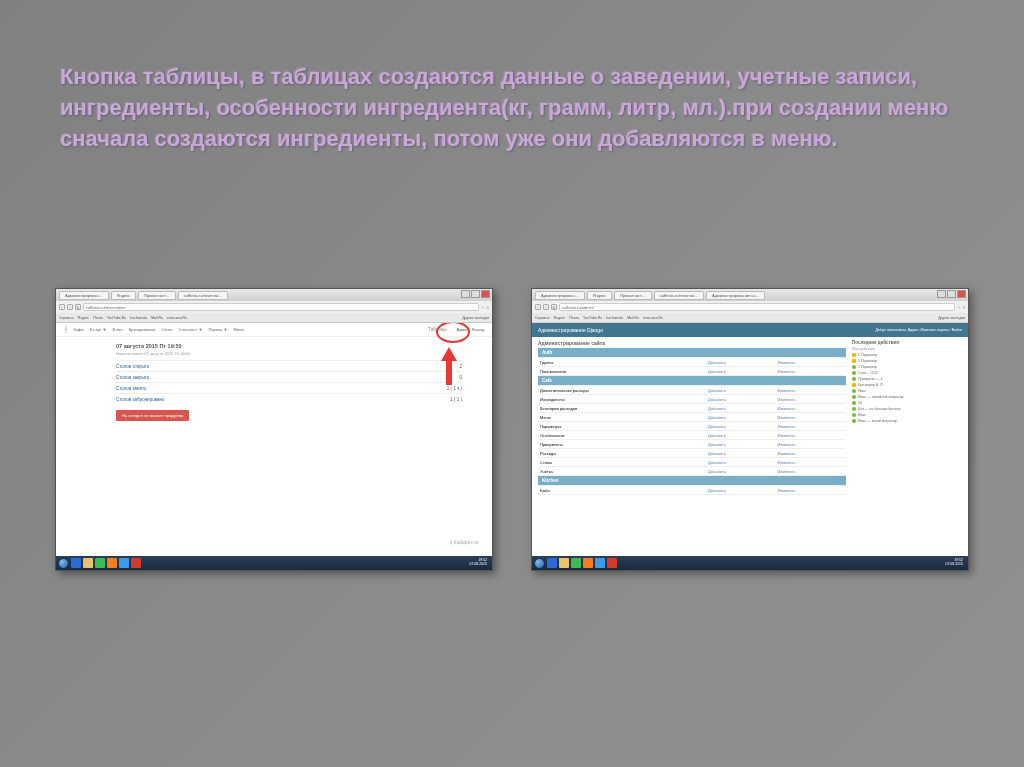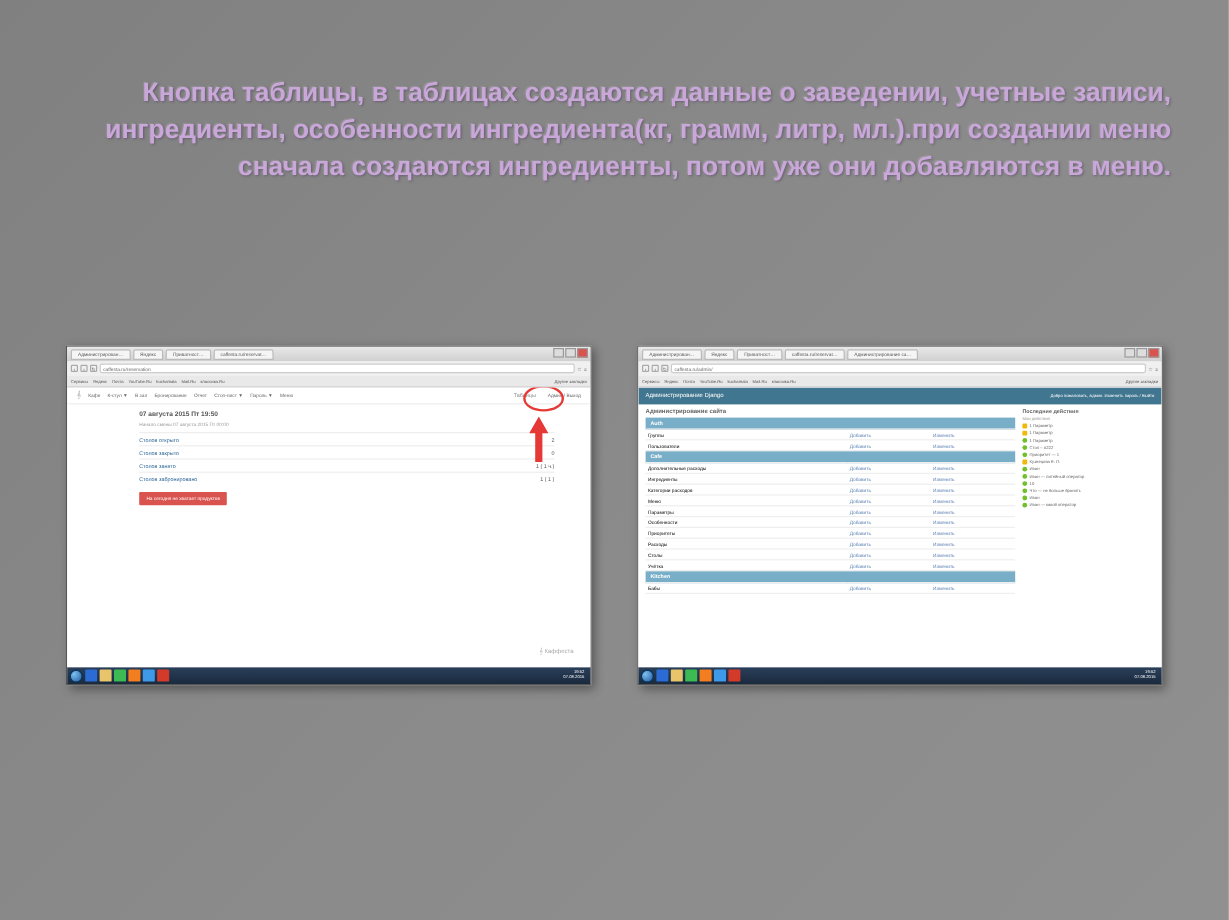--- a/index.html
+++ b/index.html
@@ -8,22 +8,22 @@
     height: 767px;
     background: linear-gradient(135deg, #808080 0%, #8a8a8a 50%, #909090 100%);
     font-family: Arial, sans-serif;
     overflow: hidden;
     position: relative;
   }
   .slide-title {
     position: absolute;
     top: 62px;
     left: 60px;
-    right: 48px;
-    text-align: right;
+    right: 68px;
+    text-align: left;
     font-size: 22px;
     line-height: 1.4;
     font-weight: bold;
     color: #c9a7d9;
     text-shadow: 1px 1px 2px rgba(60,40,80,0.4), -1px -1px 1px rgba(255,255,255,0.15);
   }
   .shots {
     position: absolute;
     top: 288px;
     left: 55px;

